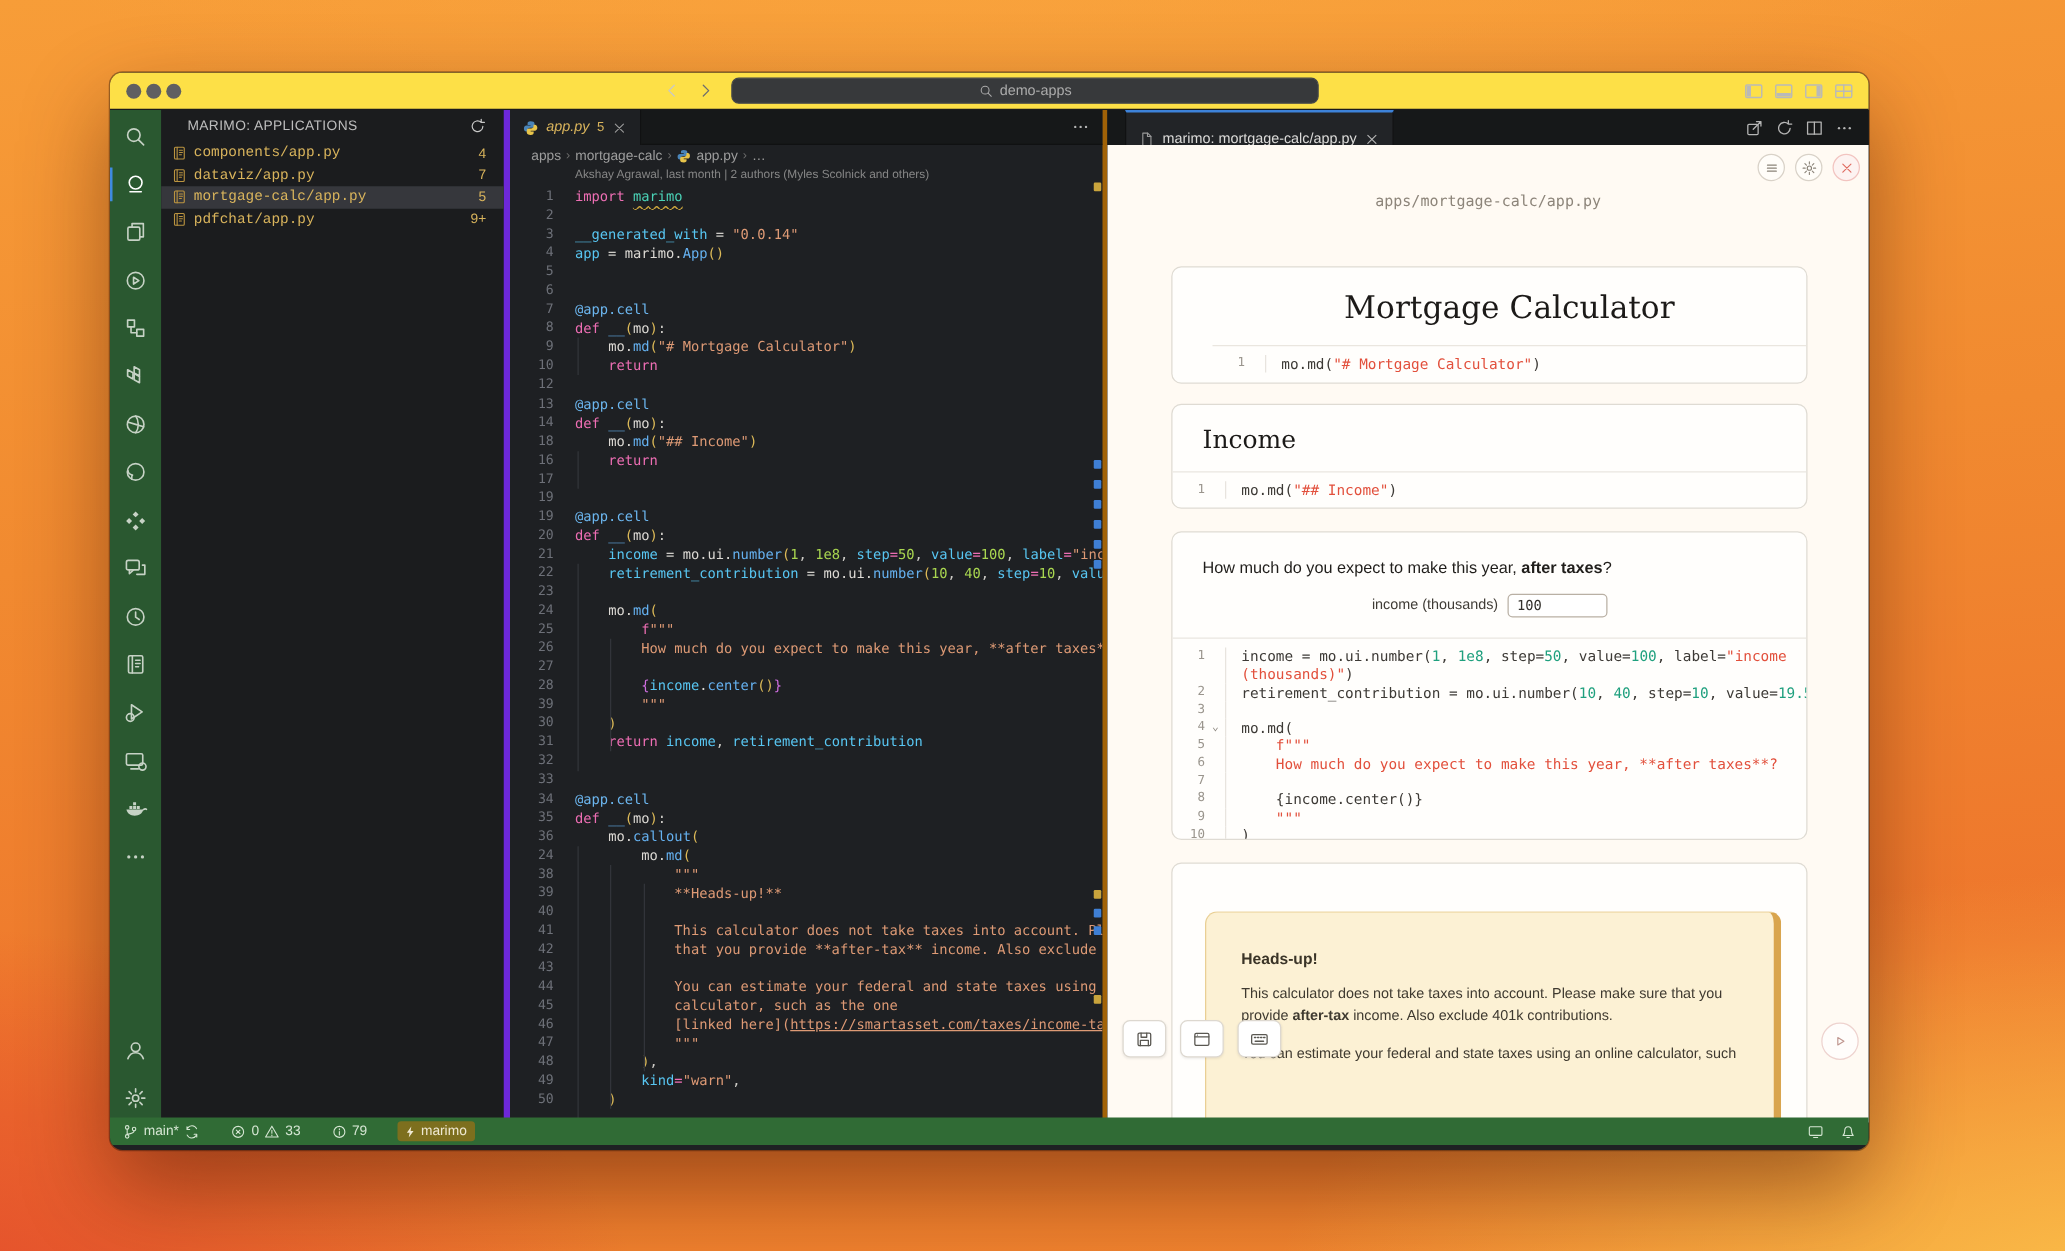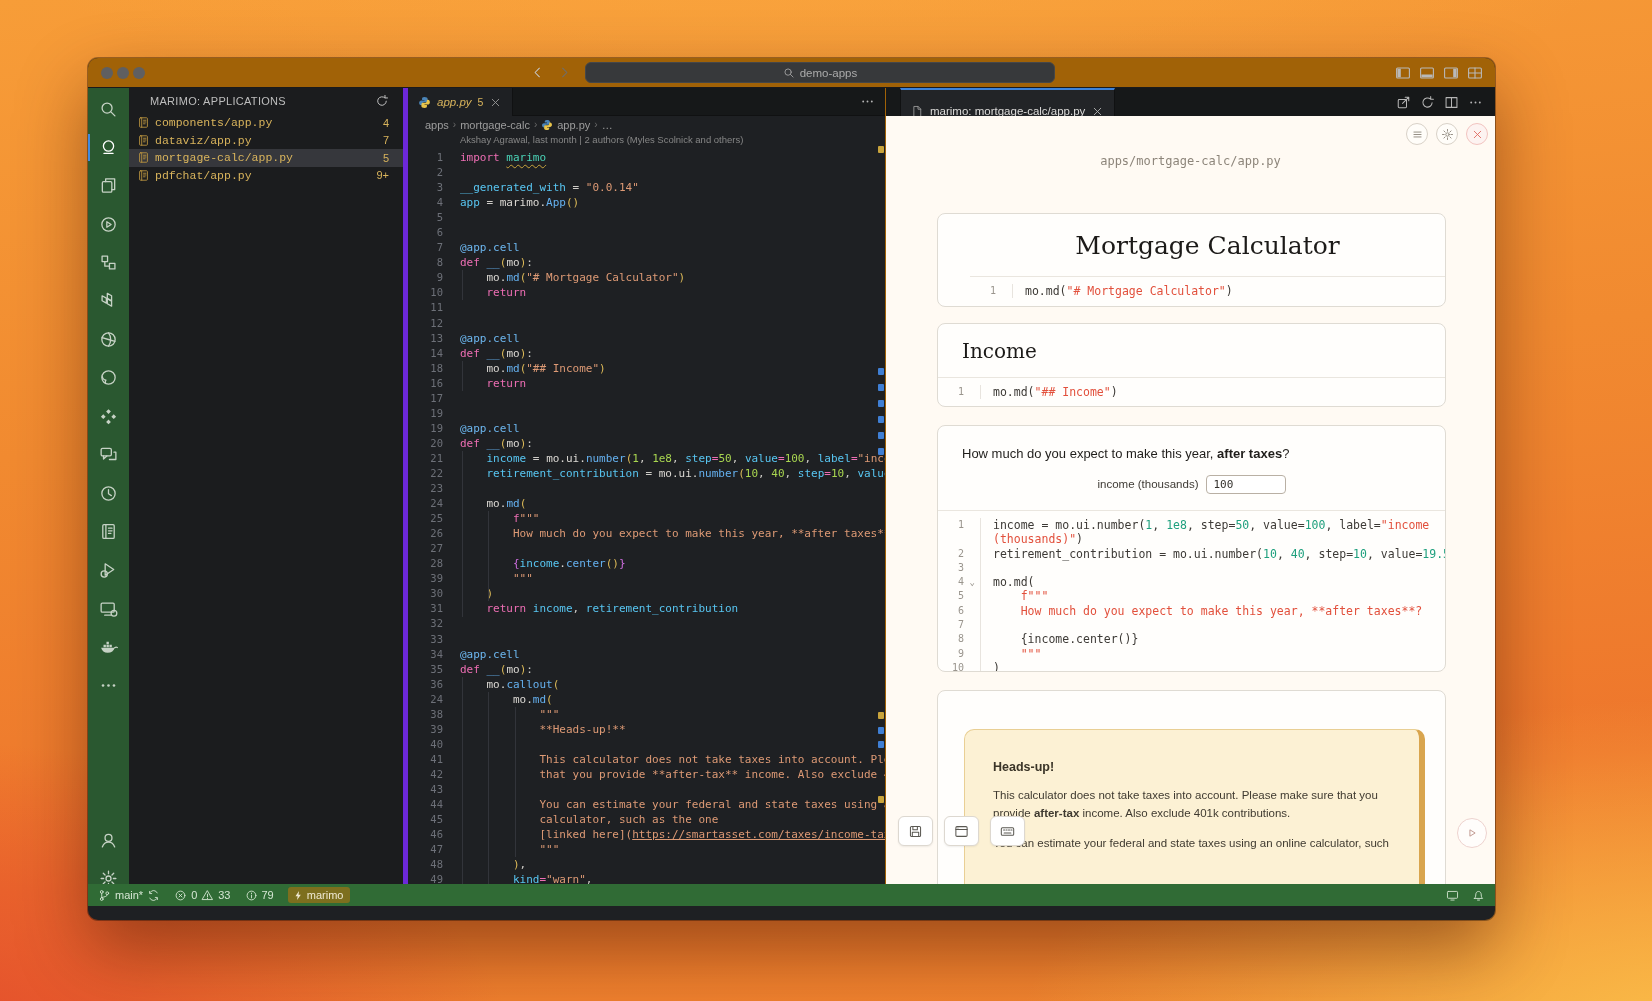--- a/index.html
+++ b/index.html
@@ -11,21 +11,21 @@
       radial-gradient(1250px 660px at 103% 106%, #fbc14b 0%, rgba(251,193,75,0) 55%),
       radial-gradient(1500px 700px at 50% -22%, #fbaa41 0%, rgba(251,170,65,0) 60%),
       linear-gradient(175deg, #f79d38 0%, #f18a30 40%, #ee762c 78%, #f0872f 100%);
   }
   .window{
     position:absolute; left:88px; top:58px; width:1407px; height:862px;
     border-radius:10px; overflow:hidden; background:#1e2023;
     box-shadow:0 30px 70px rgba(60,15,0,.45), 0 0 0 1px rgba(0,0,0,.35);
   }
   
-  .titlebar{ position:relative; height:30px; background:#a16207; border-bottom:1px solid #1a1a1c; }
+  .titlebar{ position:relative; height:30px; background:#fde047; border-bottom:1px solid #1a1a1c; }
   .tl{ position:absolute; top:9px; width:12px; height:12px; border-radius:50%; background:#5f5f61; }
   .tl.c{ left:13px } .tl.m{ left:29px } .tl.z{ left:45px }
   .navarrows{ position:absolute; left:442px; top:7px; display:flex; gap:12px; }
   .navarrows .ic{ width:15px; height:15px; }
   .searchbox{
     position:absolute; left:497px; top:4px; width:470px; height:21px;
     background:#37393b; border:1px solid #454749; border-radius:6px;
     display:flex; align-items:center; justify-content:center; gap:5px;
     color:#ababab; font-size:11.5px;
   }
@@ -42,21 +42,21 @@
   .ai-spacer{ margin-top:auto; }
   .sidebar{ width:279px; background:#1b1c1e; border-right:5px solid #6d28d9; position:relative; }
   .sb-head{ height:26px; display:flex; align-items:center; padding:0 14px 0 21px; color:#bdbdbd; font-size:11px; letter-spacing:.3px; }
   .sb-head .ic{ width:14px; height:14px; margin-left:auto; color:#c7c7c7; }
   .sb-item{ height:17.5px; display:flex; align-items:center; padding:0 14px 0 8px; color:#d9b45c; font-size:11.5px; cursor:default; }
   .sb-item.sel{ background:#36373c; }
   .sb-item .ic{ width:13px; height:13px; margin-right:5px; color:#bb9440; flex:none; }
   .sb-item .lbl{ white-space:nowrap; overflow:hidden;font-family:Liberation Mono, monospace; }
   .sb-item .badge{ margin-left:auto; font-size:11px; color:#d9b45c; }
   
-  .editor{ width:478px; position:relative; background:#1e2023; border-right:1px solid #a16207; overflow:hidden; }
+  .editor{ width:478px; position:relative; background:#1e2023; border-right:4px solid #a16207; overflow:hidden; }
   .ed-tabbar{ position:absolute; top:0; left:0; right:0; height:28px; background:#161819; border-bottom:1px solid #101112; display:flex; }
   .ed-tab{ height:28px; padding:0 10px; background:#1e2023; border-right:1px solid #101112; display:flex; align-items:center; gap:6px; }
   .ed-tab .ic{ width:13px; height:13px; }
   .ed-tab .t-label{ font-size:11.5px; font-style:italic; color:#d9b45c; }
   .ed-tab .t-badge{ font-size:10.5px; color:#d9b45c; }
   .ed-tab .t-close{ width:13px; height:13px; color:#9a9a9a; }
   .ed-actions{ margin-left:auto; display:flex; align-items:center; padding-right:10px; color:#b5b5b5; }
   .ed-actions .ic{ width:15px; height:15px; }
   .breadcrumb{ position:absolute; top:28px; left:0; right:0; height:17px; display:flex; align-items:center; gap:4px; padding-left:17px; font-size:11px; color:#9d9d9d; }
   .breadcrumb .sep{ color:#6a6a6a; font-size:10px; }
@@ -107,21 +107,21 @@
   .card3 .cell-code{ margin-top:16px; }
   .callout{ margin:38px 20px 0 26px; min-height:290px; background:#fcf1d4; border:1px solid #e9cf94; border-right:6px solid #d9a54e; border-radius:10px; padding:30px 28px; }
   .callout h4{ font-size:12.5px; color:#3a3427; margin-bottom:13px; }
   .callout p{ font-size:11.5px; color:#3f3a30; line-height:1.55; margin-bottom:12px; }
   .float-btns{ position:absolute; left:12px; bottom:52px; display:flex; gap:11px; }
   .fbtn{ width:35px; height:30px; background:#fff; border:1px solid #ddd8d0; border-radius:6px; box-shadow:0 1px 2px rgba(0,0,0,.07); display:flex; align-items:center; justify-content:center; color:#5a5852; }
   .fbtn .ic{ width:15px; height:15px; }
   .runbtn{ position:absolute; right:8px; bottom:50px; width:30px; height:30px; border-radius:50%; background:#fffdfb; border:1px solid #eed3cf; color:#c09790; display:flex; align-items:center; justify-content:center; }
   .runbtn .ic{ width:14px; height:14px; }
   
-  .statusbar{ position:absolute; left:0; right:0; bottom:14px; height:22px; background:#306b35; display:flex; align-items:center; padding:0 10px; color:#d5e6d3; font-size:11px; gap:14px; }
+  .statusbar{ position:absolute; left:0; right:0; bottom:4px; height:22px; background:#306b35; display:flex; align-items:center; padding:0 10px; color:#d5e6d3; font-size:11px; gap:24px; }
   .sb-group{ display:flex; align-items:center; gap:4px; }
   .statusbar .ic{ width:13px; height:13px; }
   .mbadge{ display:flex; align-items:center; gap:3px; background:#7d6f1e; border-radius:3px; padding:2px 7px 2px 5px; color:#efe9d2; }
   .mbadge .ic{ width:11px; height:11px; }
   .sb-right{ margin-left:auto; display:flex; gap:13px; align-items:center; }
   .ic{ display:inline-flex; }
   .ic svg{ width:100%; height:100%; }
   .ic svg{ fill:none; stroke:currentColor; stroke-width:1.1; stroke-linecap:round; stroke-linejoin:round; }
   .ic svg .fill{ fill:currentColor; stroke:none; }
 </style>
@@ -436,21 +436,20 @@
             <div class="cl"><span class="ln">1</span><span class="ct"><span class="tk-k">import </span><span class="tk-w">marimo</span></span></div>
             <div class="cl"><span class="ln">2</span><span class="ct"></span></div>
             <div class="cl"><span class="ln">3</span><span class="ct"><span class="tk-v">__generated_with</span><span class="tk-p"> = </span><span class="tk-s">"0.0.14"</span></span></div>
             <div class="cl"><span class="ln">4</span><span class="ct"><span class="tk-v">app</span><span class="tk-p"> = </span><span class="tk-b">marimo.</span><span class="tk-f">App</span><span class="tk-a">()</span></span></div>
             <div class="cl"><span class="ln">5</span><span class="ct"></span></div>
             <div class="cl"><span class="ln">6</span><span class="ct"></span></div>
             <div class="cl"><span class="ln">7</span><span class="ct"><span class="tk-d">@app.cell</span></span></div>
             <div class="cl"><span class="ln">8</span><span class="ct"><span class="tk-k">def </span><span class="tk-f">__</span><span class="tk-a">(</span><span class="tk-b">mo</span><span class="tk-a">)</span><span class="tk-p">:</span></span></div>
             <div class="cl"><span class="ln">9</span><span class="ct"><span class="tk-p">    </span><span class="tk-b">mo.</span><span class="tk-f">md</span><span class="tk-a">(</span><span class="tk-s">"# Mortgage Calculator"</span><span class="tk-a">)</span></span></div>
             <div class="cl"><span class="ln">10</span><span class="ct"><span class="tk-p">    </span><span class="tk-k">return</span></span></div>
-            <div class="cl"><span class="ln">11</span><span class="ct"></span></div>
             <div class="cl"><span class="ln">12</span><span class="ct"></span></div>
             <div class="cl"><span class="ln">13</span><span class="ct"><span class="tk-d">@app.cell</span></span></div>
             <div class="cl"><span class="ln">14</span><span class="ct"><span class="tk-k">def </span><span class="tk-f">__</span><span class="tk-a">(</span><span class="tk-b">mo</span><span class="tk-a">)</span><span class="tk-p">:</span></span></div>
             <div class="cl"><span class="ln">18</span><span class="ct"><span class="tk-p">    </span><span class="tk-b">mo.</span><span class="tk-f">md</span><span class="tk-a">(</span><span class="tk-s">"## Income"</span><span class="tk-a">)</span></span></div>
             <div class="cl"><span class="ln">16</span><span class="ct"><span class="tk-p">    </span><span class="tk-k">return</span></span></div>
             <div class="cl"><span class="ln">17</span><span class="ct"></span></div>
             <div class="cl"><span class="ln">19</span><span class="ct"></span></div>
             <div class="cl"><span class="ln">19</span><span class="ct"><span class="tk-d">@app.cell</span></span></div>
             <div class="cl"><span class="ln">20</span><span class="ct"><span class="tk-k">def </span><span class="tk-f">__</span><span class="tk-a">(</span><span class="tk-b">mo</span><span class="tk-a">)</span><span class="tk-p">:</span></span></div>
             <div class="cl"><span class="ln">21</span><span class="ct"><span class="tk-p">    </span><span class="tk-v">income</span><span class="tk-p"> = </span><span class="tk-b">mo.ui.</span><span class="tk-f">number</span><span class="tk-a">(</span><span class="tk-n">1</span><span class="tk-p">, </span><span class="tk-n">1e8</span><span class="tk-p">, </span><span class="tk-m">step</span><span class="tk-o">=</span><span class="tk-n">50</span><span class="tk-p">, </span><span class="tk-m">value</span><span class="tk-o">=</span><span class="tk-n">100</span><span class="tk-p">, </span><span class="tk-m">label</span><span class="tk-o">=</span><span class="tk-s">"income (thousands)"</span></span></div>

